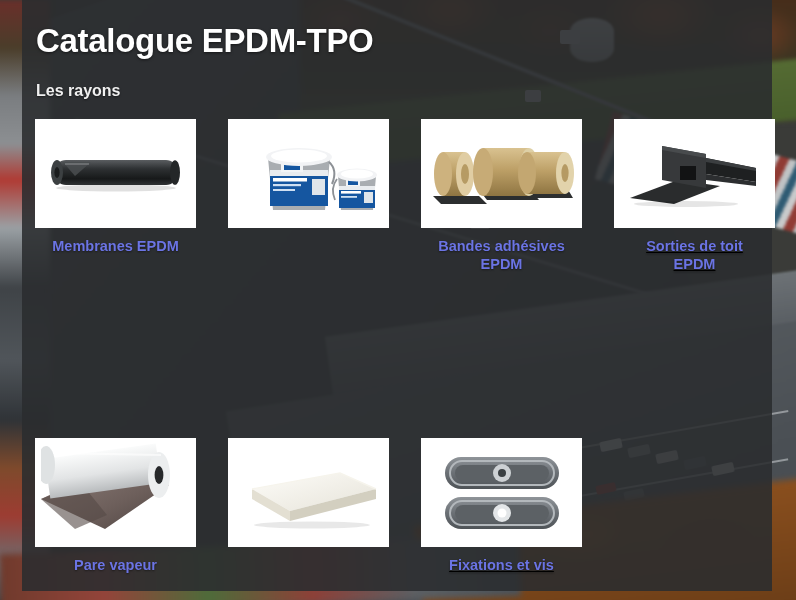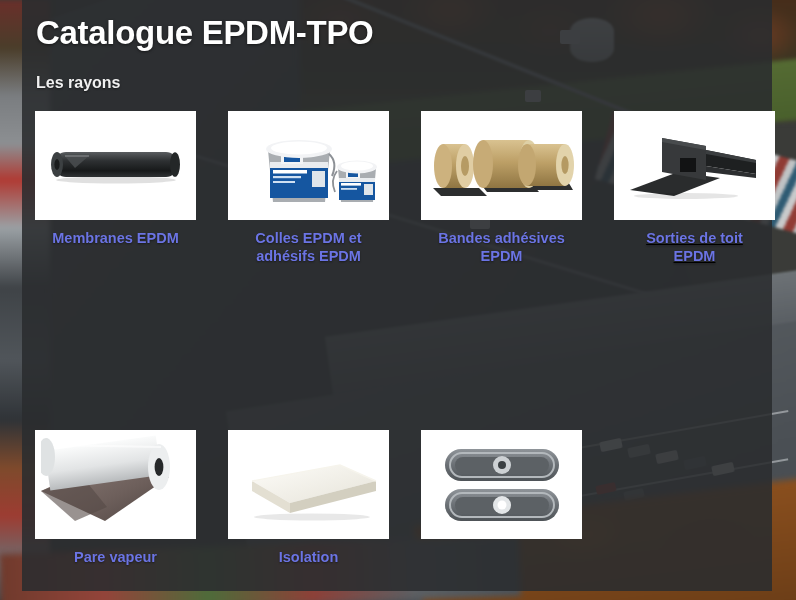--- a/index.html
+++ b/index.html
@@ -107,21 +107,21 @@
     border-radius:50% / 30%; filter:blur(1px);
   }
 
   
   #panel{
     position:absolute; left:22px; top:0; width:750px; height:591px;
     background:rgba(42,44,47,0.88);
   }
 
   
-  #content{ position:absolute; left:0; top:0; width:796px; height:520px; }
+  #content{ position:absolute; left:0; top:8px; width:796px; height:520px; }
 
   #page-title{
     position:absolute; left:36px; top:14px;
     font-size:33px; font-weight:bold; color:#ffffff;
     letter-spacing:-0.3px;
     text-shadow:0 1px 3px rgba(0,0,0,.55);
   }
   #section-title{
     position:absolute; left:36px; top:74px;
     font-size:16px; font-weight:bold; color:#f0f0f0;
@@ -236,24 +236,20 @@
             <rect x="107" y="67" width="20" height="2.6" fill="#ffffff"></rect>
             <rect x="107" y="72" width="16" height="1.8" fill="#cfe0f2"></rect>
             <rect x="130" y="68" width="9" height="11" fill="#dfe5ea"></rect>
             <rect x="112" y="53" width="14" height="9" fill="#f2f4f6"></rect>
             <rect x="114" y="55" width="10" height="6" fill="#1556a0"></rect>
             <ellipse cx="123" cy="51" rx="20" ry="6.5" fill="#f2f3f5"></ellipse>
             <ellipse cx="123" cy="50" rx="16" ry="4.6" fill="#ffffff"></ellipse>
             <path d="M103 55 Q96 64 101 76" stroke="#8d9196" stroke-width="1.8" fill="none"></path>
           </svg>
         </div>
-        <div class="cap">
-          <span>Colles EPDM et</span><br>
-          <span>adhésifs EPDM</span>
-        </div>
       </div>
 
       <div class="cell">
         <div class="thumb">
           <svg width="150" height="100" viewBox="0 0 150 100">
             <defs>
               <linearGradient id="tape" x1="0" y1="0" x2="0" y2="1">
                 <stop offset="0%" stop-color="#d9c290"></stop>
                   <stop offset="45%" stop-color="#bda067"></stop>
                 <stop offset="100%" stop-color="#8f7542"></stop>
@@ -342,21 +338,20 @@
                   <stop offset="100%" stop-color="#e6e3d9"></stop>
               </linearGradient>
             </defs>
             <path d="M18 46 L106 30 L142 46 L56 68 Z" fill="url(#ins-t)"></path>
             <path d="M18 46 L56 68 L56 78 L18 56 Z" fill="#e3dfd2"></path>
             <path d="M56 68 L142 46 L142 56 L56 78 Z" fill="#d3cfc0"></path>
             <path d="M18 46 L106 30 L142 46" stroke="#f6f4ec" stroke-width="1.4" fill="none"></path>
             <ellipse cx="78" cy="82" rx="58" ry="3.5" fill="#000" opacity=".09"></ellipse>
           </svg>
         </div>
-        <div class="cap">Isolation</div>
       </div>
 
       <div class="cell">
         <div class="thumb">
           <svg width="150" height="100" viewBox="0 0 150 100">
             <defs>
               <linearGradient id="plate" x1="0" y1="0" x2="0" y2="1">
                 <stop offset="0%" stop-color="#8f9499"></stop>
                   <stop offset="50%" stop-color="#6b7075"></stop>
                 <stop offset="100%" stop-color="#4e5357"></stop>
@@ -367,20 +362,21 @@
             <rect x="28" y="22" width="94" height="16" rx="8" fill="#5c6165"></rect>
             <circle cx="75" cy="30" r="9" fill="#cdd1d4"></circle>
             <circle cx="75" cy="30" r="4" fill="#3b4043"></circle>
             <rect x="18" y="54" width="114" height="32" rx="16" fill="url(#plate)"></rect>
             <rect x="23" y="58" width="104" height="24" rx="12" fill="none" stroke="#b3b8bc" stroke-width="2"></rect>
             <rect x="28" y="62" width="94" height="16" rx="8" fill="#5c6165"></rect>
             <circle cx="75" cy="70" r="9" fill="#e3e6e8"></circle>
             <circle cx="75" cy="70" r="4.5" fill="#ffffff"></circle>
           </svg>
         </div>
+        <div class="cap">Fixations et vis</div>
       </div>
 
 
     </div>
 
     <div class="row-gap-2"></div>
 
   </div>
 </div>
 

